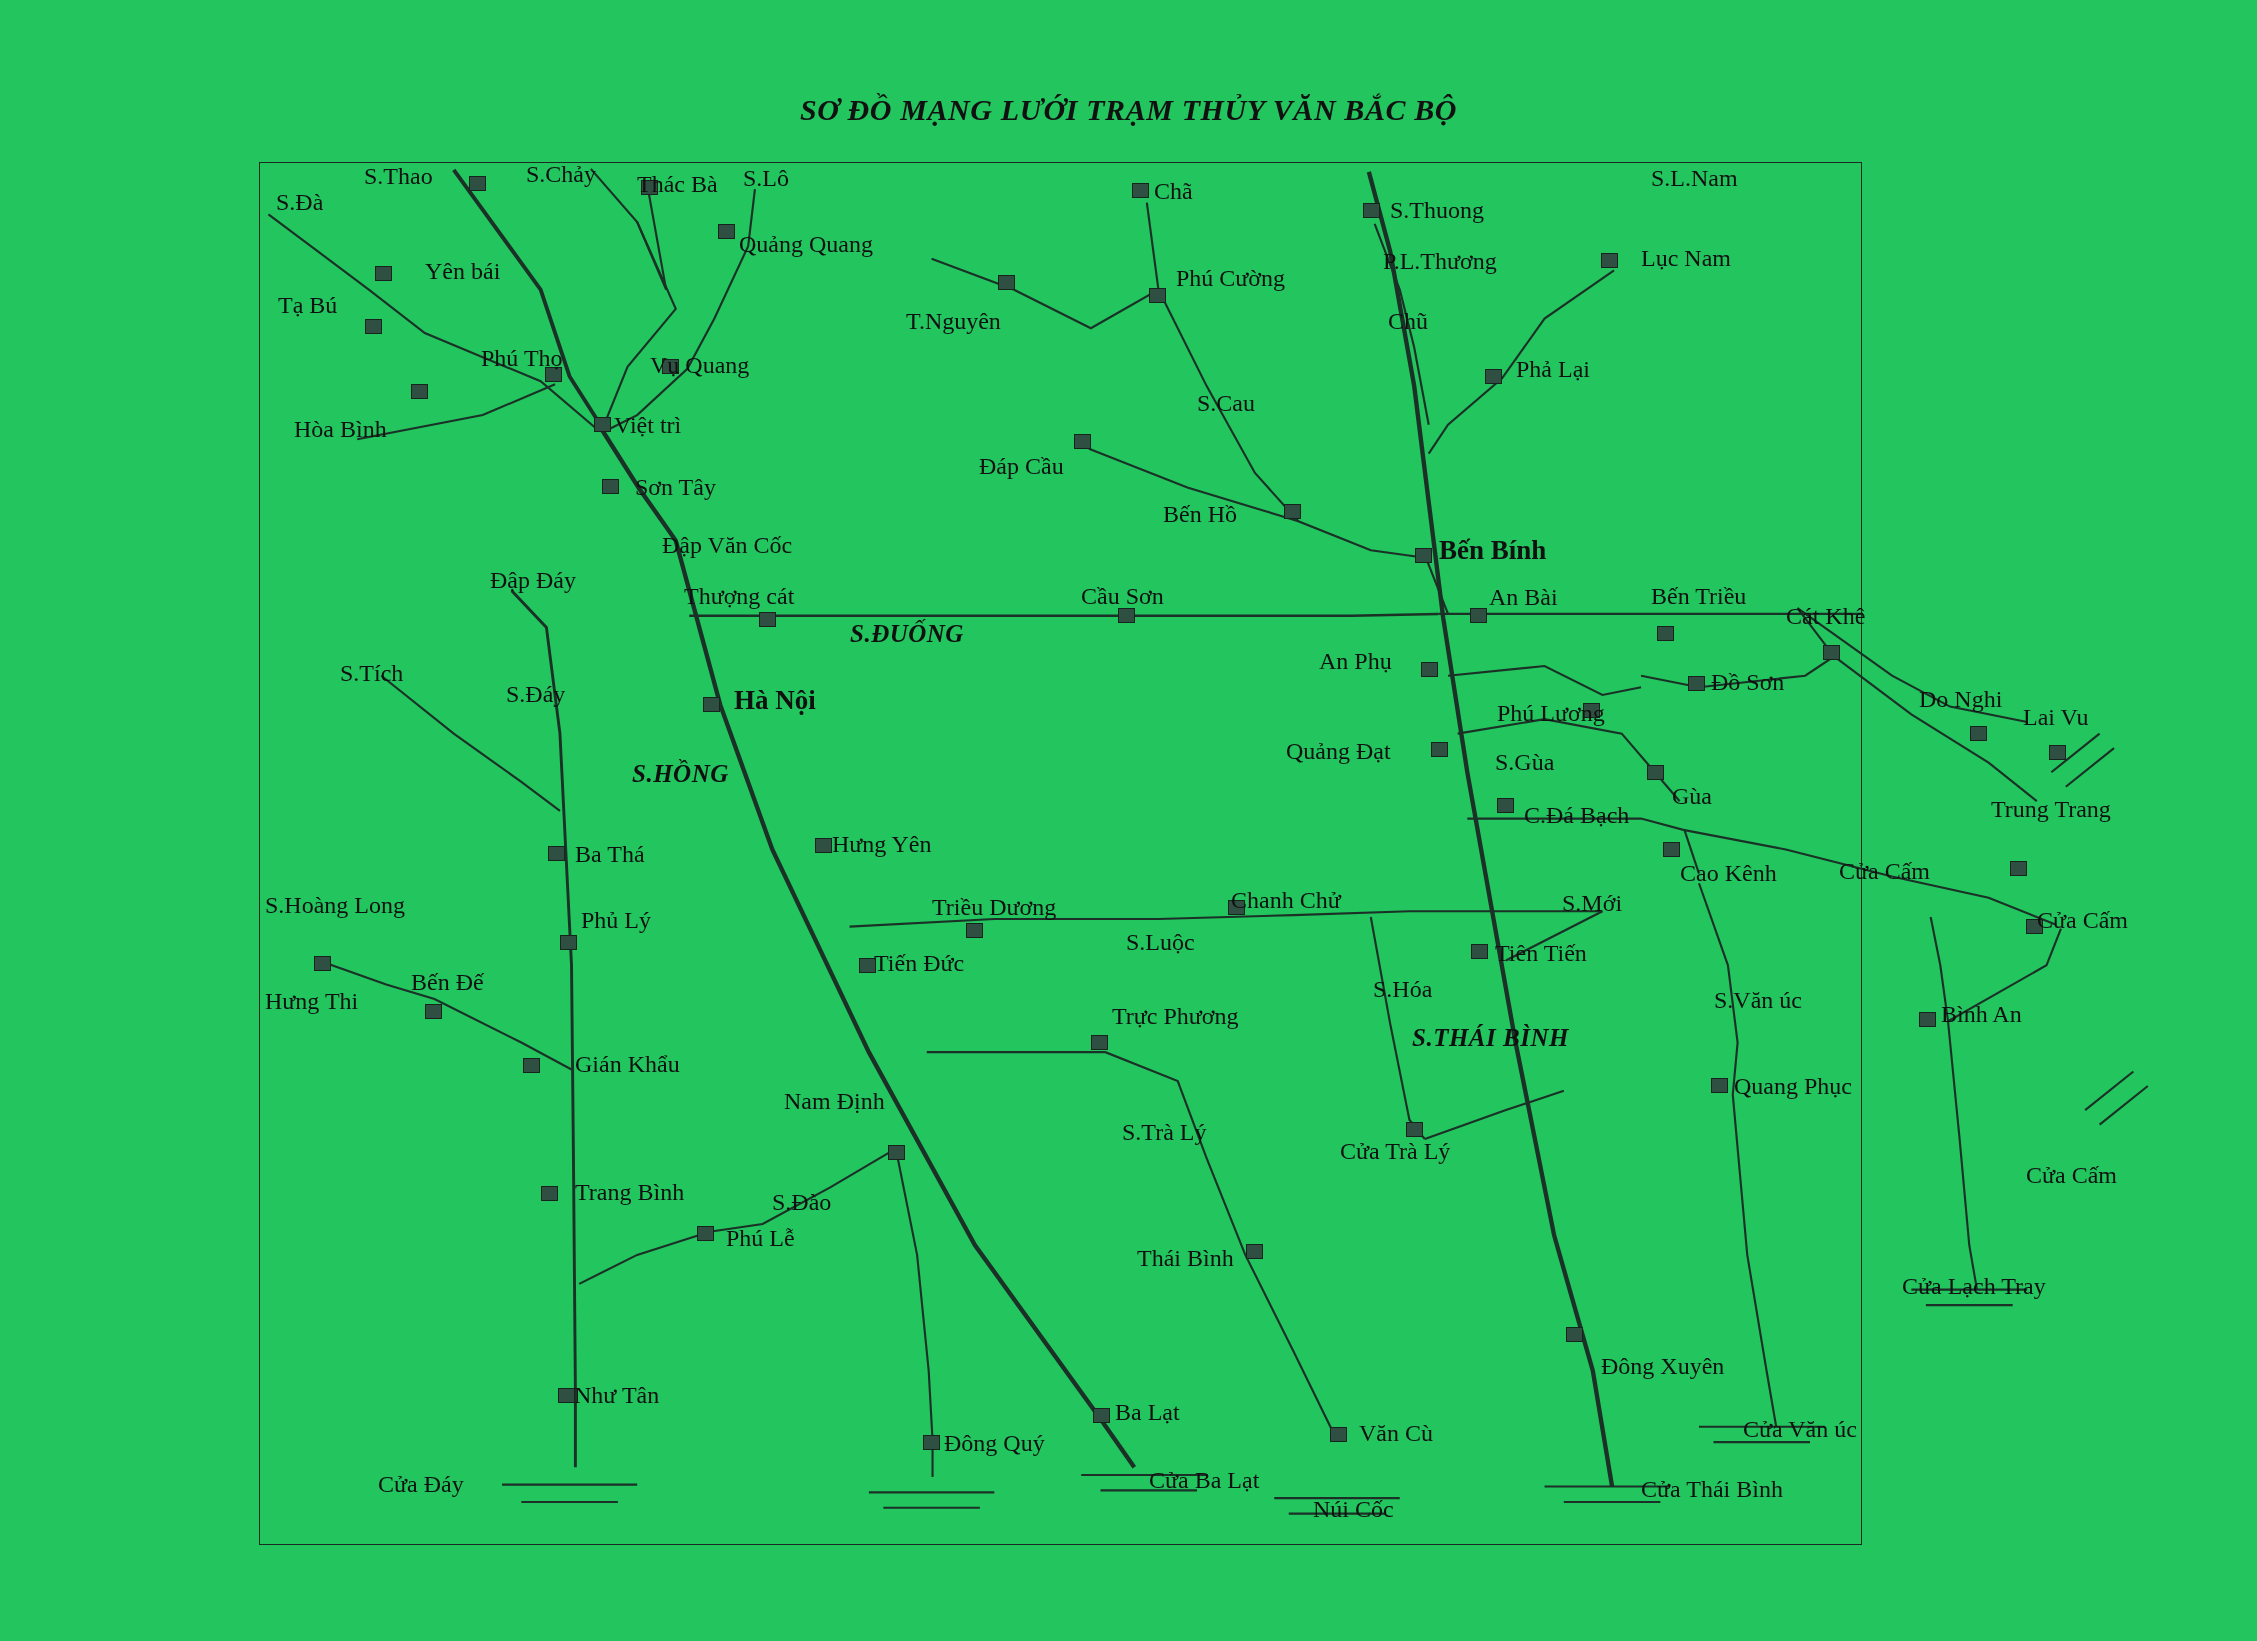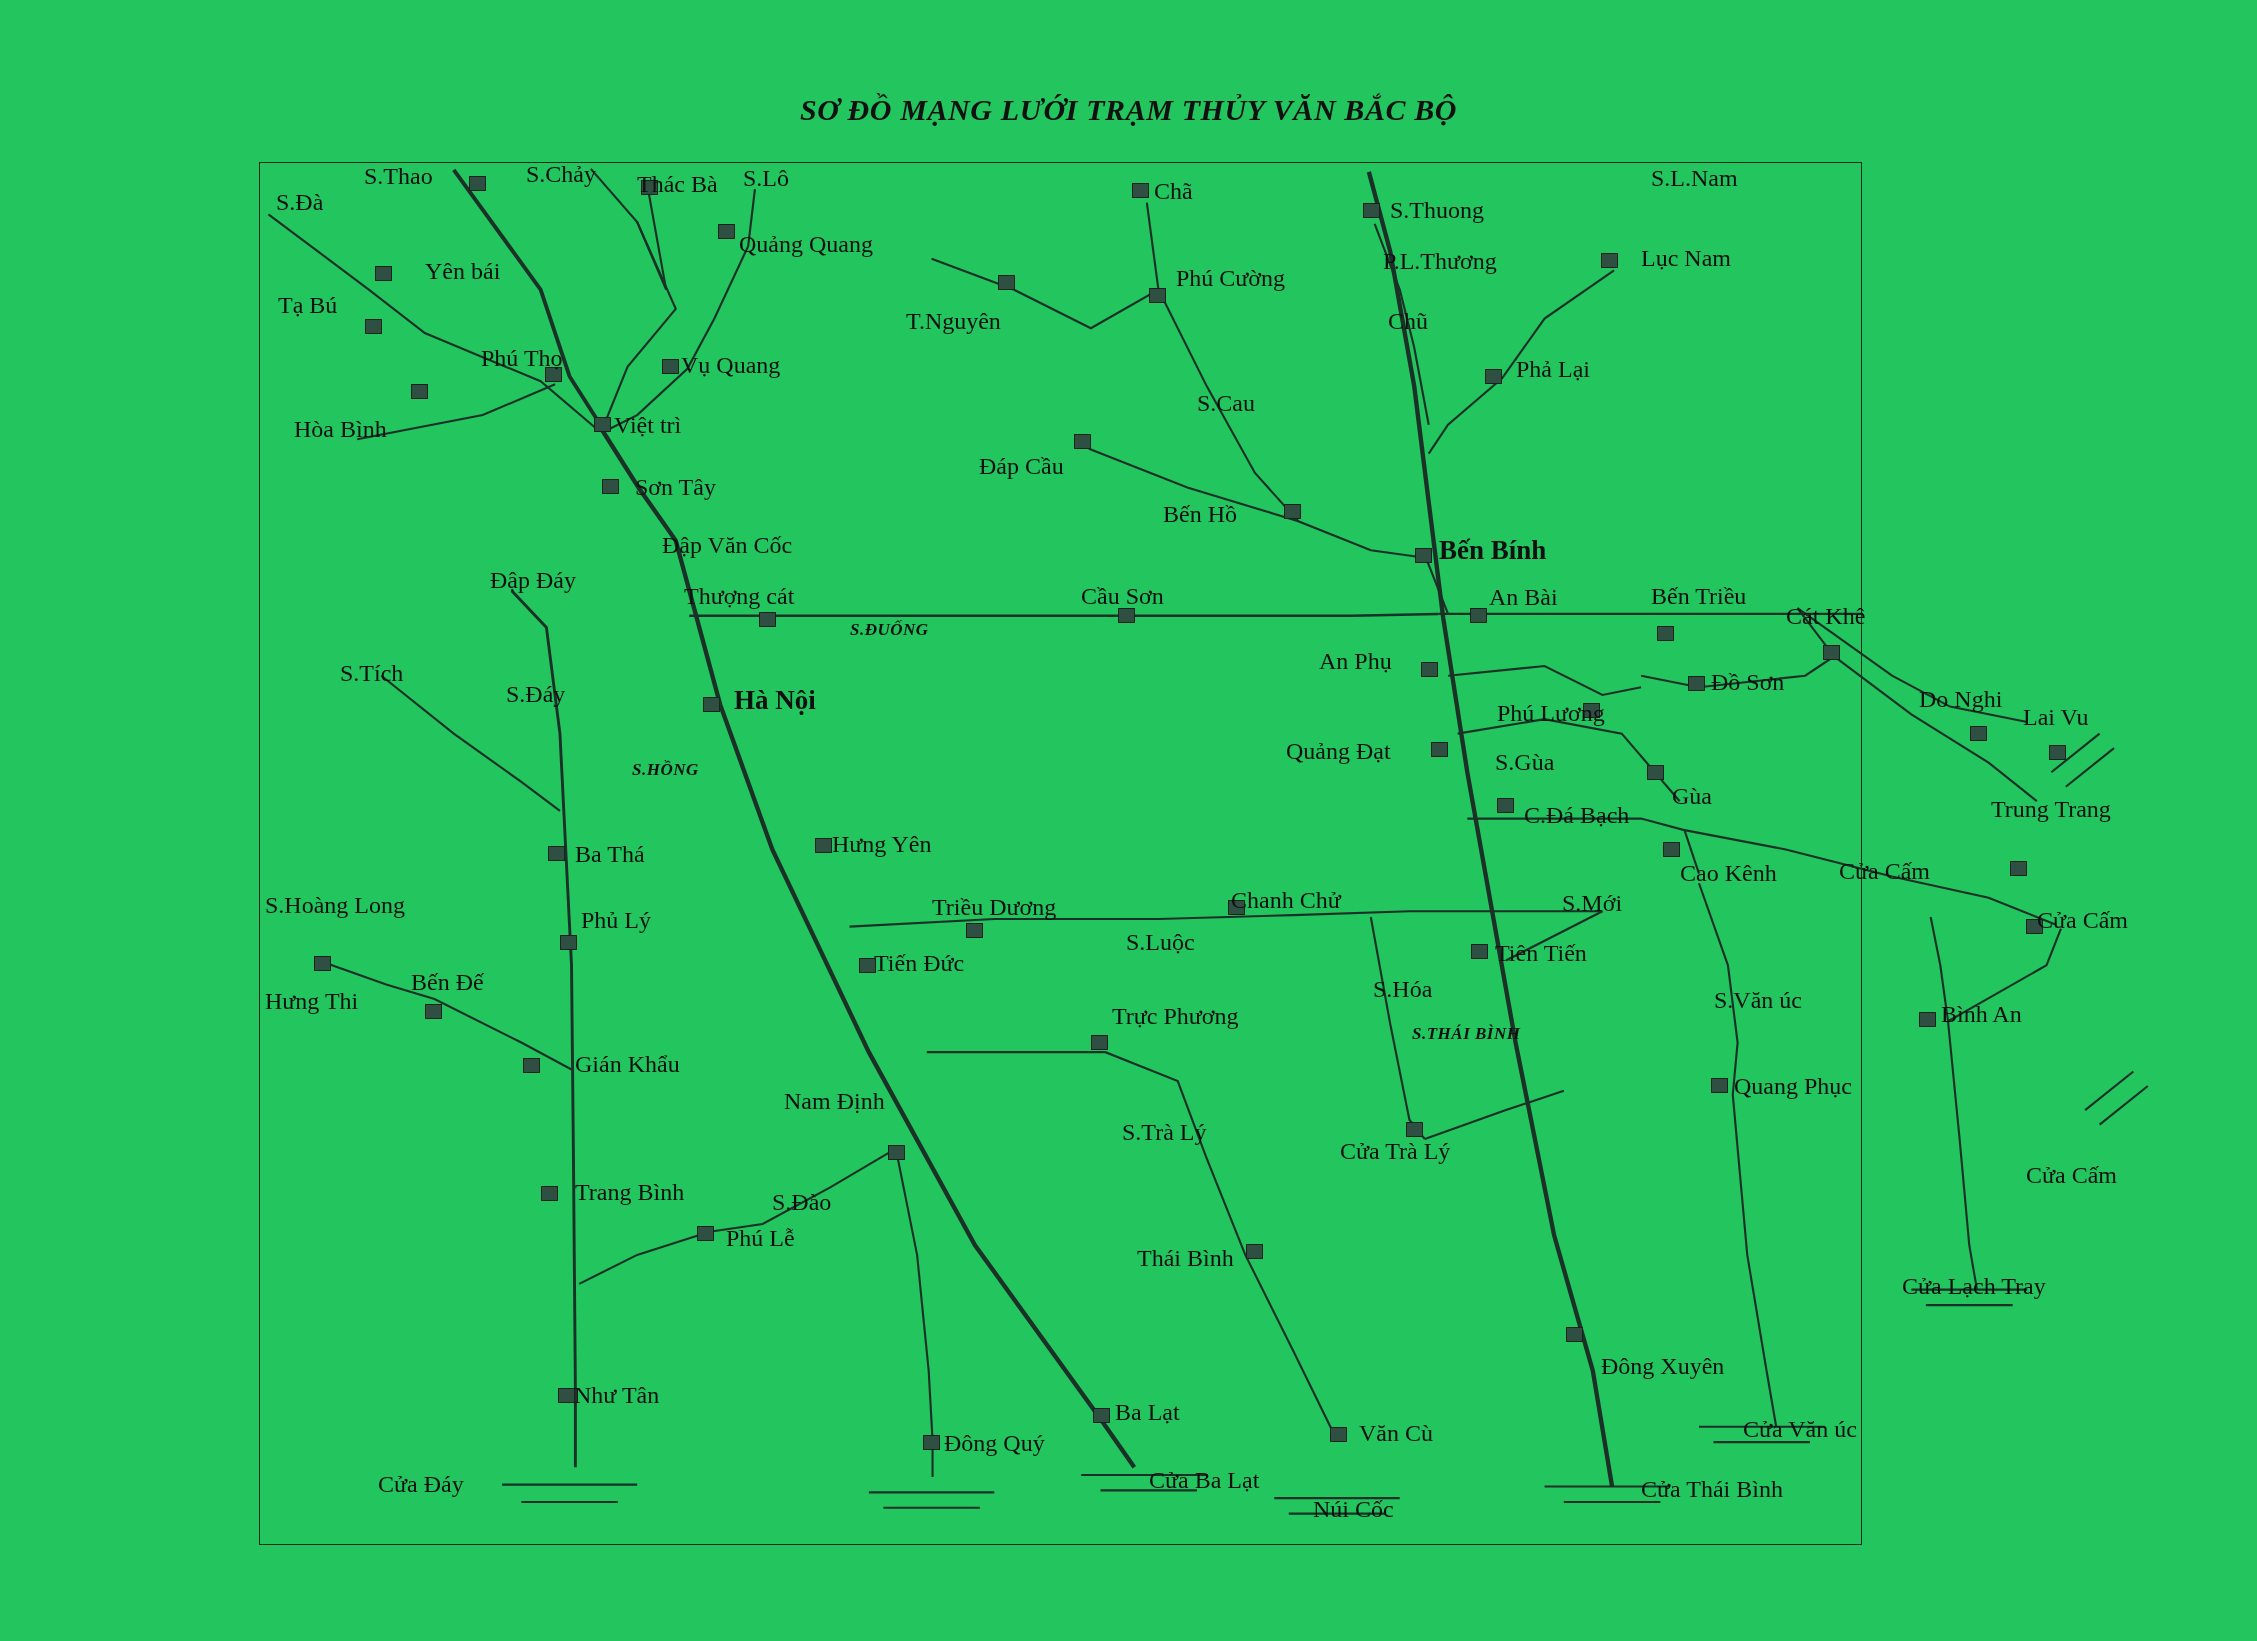--- a/index.html
+++ b/index.html
@@ -53,21 +53,21 @@
     white-space: nowrap;
     line-height: 1;
   }
   .lbl.bold {
     font-weight: bold;
     font-size: 27px;
   }
   .lbl.river {
     font-weight: bold;
     font-style: italic;
-    font-size: 17px;
+    font-size: 25px;
     letter-spacing: 0.5px;
   }
   .sta {
     position: absolute;
     width: 17.4px;
     height: 15.4px;
     background: #2f4f43;
     border: 1px solid #16241d;
     box-sizing: border-box;
   }
@@ -223,21 +223,21 @@
 
   <div class="lbl" style="left:276px;top:190px">S.Đà</div>
   <div class="lbl" style="left:364px;top:164px">S.Thao</div>
   <div class="lbl" style="left:526px;top:162px">S.Chảy</div>
   <div class="lbl" style="left:637px;top:172px">Thác Bà</div>
   <div class="lbl" style="left:743px;top:166px">S.Lô</div>
   <div class="lbl" style="left:739px;top:232px">Quảng Quang</div>
   <div class="lbl" style="left:425px;top:259px">Yên bái</div>
   <div class="lbl" style="left:278px;top:293px">Tạ Bú</div>
   <div class="lbl" style="left:481px;top:346px">Phú Thọ</div>
-  <div class="lbl" style="left:681px;top:353px">Vụ Quang</div>
+  <div class="lbl" style="left:650px;top:353px">Vụ Quang</div>
   <div class="lbl" style="left:294px;top:417px">Hòa Bình</div>
   <div class="lbl" style="left:614px;top:413px">Việt trì</div>
   <div class="lbl" style="left:635px;top:475px">Sơn Tây</div>
   <div class="lbl" style="left:662px;top:533px">Đập Văn Cốc</div>
   <div class="lbl" style="left:490px;top:568px">Đập Đáy</div>
   <div class="lbl" style="left:684px;top:584px">Thượng cát</div>
   <div class="lbl river" style="left:850px;top:621px">S.ĐUỐNG</div>
   <div class="lbl" style="left:340px;top:661px">S.Tích</div>
   <div class="lbl" style="left:506px;top:682px">S.Đáy</div>
   <div class="lbl bold" style="left:734px;top:687px">Hà Nội</div>

